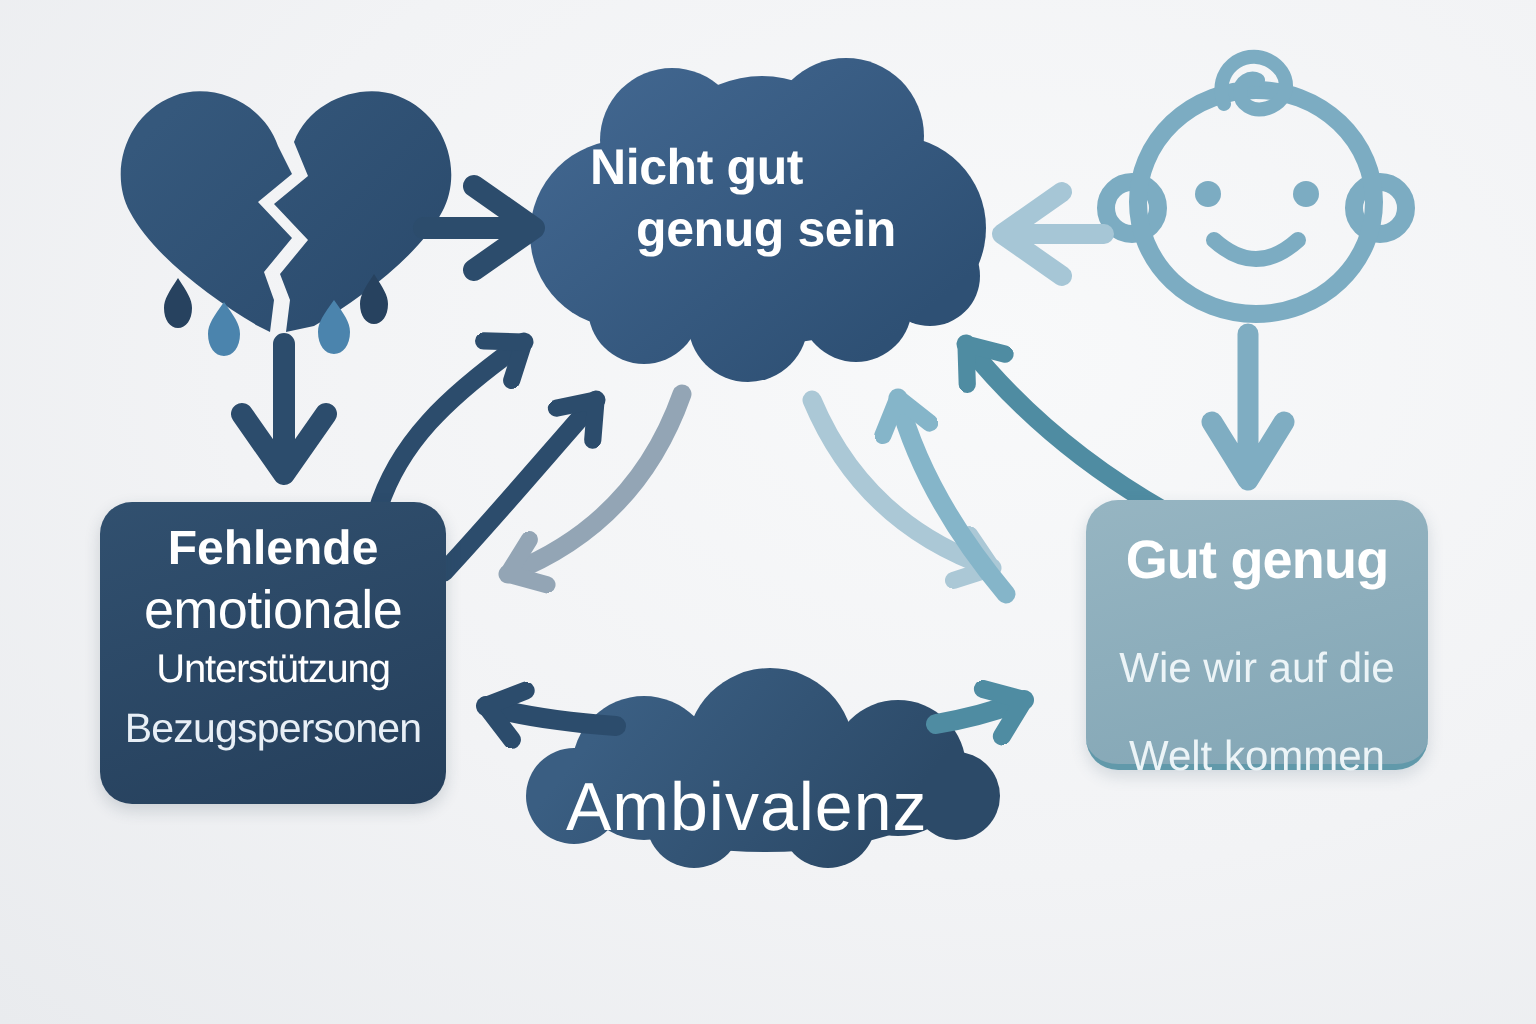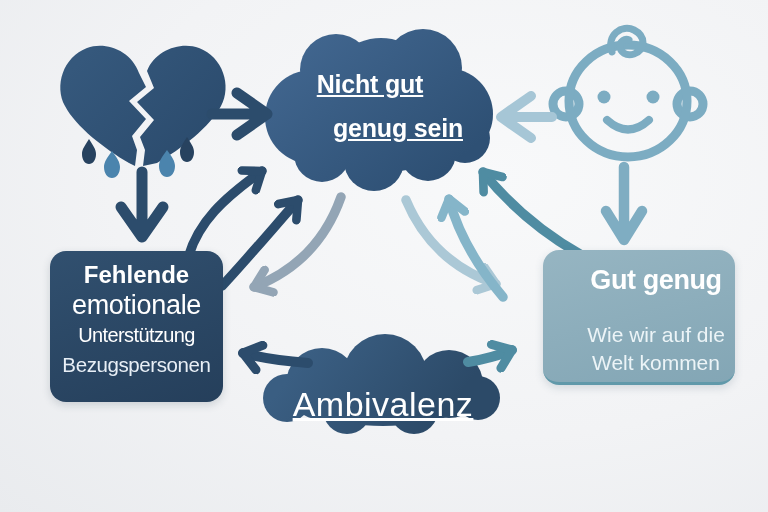--- a/index.html
+++ b/index.html
@@ -4,52 +4,52 @@
 <style>
   * { margin:0; padding:0; box-sizing:border-box; }
   html,body { width:768px; height:512px; overflow:hidden; }
   body { font-family:"Liberation Sans","DejaVu Sans",sans-serif; }
   .stage {
     position:relative; width:768px; height:512px;
     background: radial-gradient(ellipse at 65% 35%, #f8f9fa 0%, #f2f3f5 55%, #e9ebee 100%);
   }
   .stage svg { position:absolute; left:0; top:0; }
 
-  .overlay { position:absolute; color:#fff; text-align:center; white-space:nowrap;text-decoration:underline; }
+  .overlay { position:absolute; color:#fff; text-align:left; white-space:nowrap; }
 
   
   .cl1 { left:295px; top:70px;  width:150px; font-size:25px; font-weight:700; letter-spacing:-0.2px; }
-  .cl2 { left:318px; top:114px; width:160px; font-size:25px; font-weight:700; letter-spacing:-0.2px; }
+  .cl2 { left:318px; top:101px; width:160px; font-size:25px; font-weight:700; letter-spacing:-0.2px; }
   .cl3 { left:290px; top:137px; width:160px; font-size:23px; font-weight:400; color:#dbe7f1; }
 
   
   .box-dark {
     position:absolute; left:50px; top:251px; width:173px; height:151px;
     background: linear-gradient(160deg,#31506f 0%,#253f5b 100%);
     border-radius:16px; box-shadow:0 3px 8px rgba(40,60,80,0.18);
     display:flex; flex-direction:column; justify-content:flex-start;
     padding-top:9px; color:#fff; text-align:center;
   }
   .box-dark .t1 { font-size:24px; font-weight:700; line-height:30px; }
   .box-dark .t2 { font-size:27px; font-weight:400; line-height:30px; letter-spacing:-0.3px; }
   .box-dark .t3 { font-size:20px; font-weight:400; line-height:31px; letter-spacing:-0.6px; white-space:nowrap; }
   .box-dark .t4 { font-size:20.5px; font-weight:400; line-height:28px; color:#e8eff6; letter-spacing:-0.4px; }
 
   
   .box-light {
-    position:absolute; left:543px; top:250px; width:192px; height:135px;
+    position:absolute; left:543px; top:250px; width:171px; height:135px;
     background: linear-gradient(165deg,#96b5c2 0%,#83a6b5 100%);
     border-radius:16px; border-bottom:3px solid #6199aa;
     box-shadow:0 3px 8px rgba(60,90,110,0.18);
     display:flex; flex-direction:column; align-items:center; justify-content:flex-start;
-    padding-top:13px; color:#fff; text-align:center;padding-left:34px;
+    padding-top:13px; color:#fff; text-align:center;
   }
   .box-light .title { font-size:27px; font-weight:700; line-height:34px; letter-spacing:-0.4px; }
   .box-light .s1 { margin-top:24px; font-size:21px; font-weight:400; line-height:28px; color:#ecf4f7; }
-  .box-light .s2 { font-size:21px; font-weight:400; line-height:28px; color:#ecf4f7; }
+  .box-light .s2 { font-size:21px; font-weight:400; line-height:28px; color:#ecf4f7;margin-top:16px; }
 
   
   .amb { left:283px; top:385px; width:200px; font-size:34px; font-weight:400; letter-spacing:0.5px; }
 </style>
 </head>
 <body>
 
 <div class="stage">
 
   <svg width="768" height="512" viewBox="0 0 768 512">

